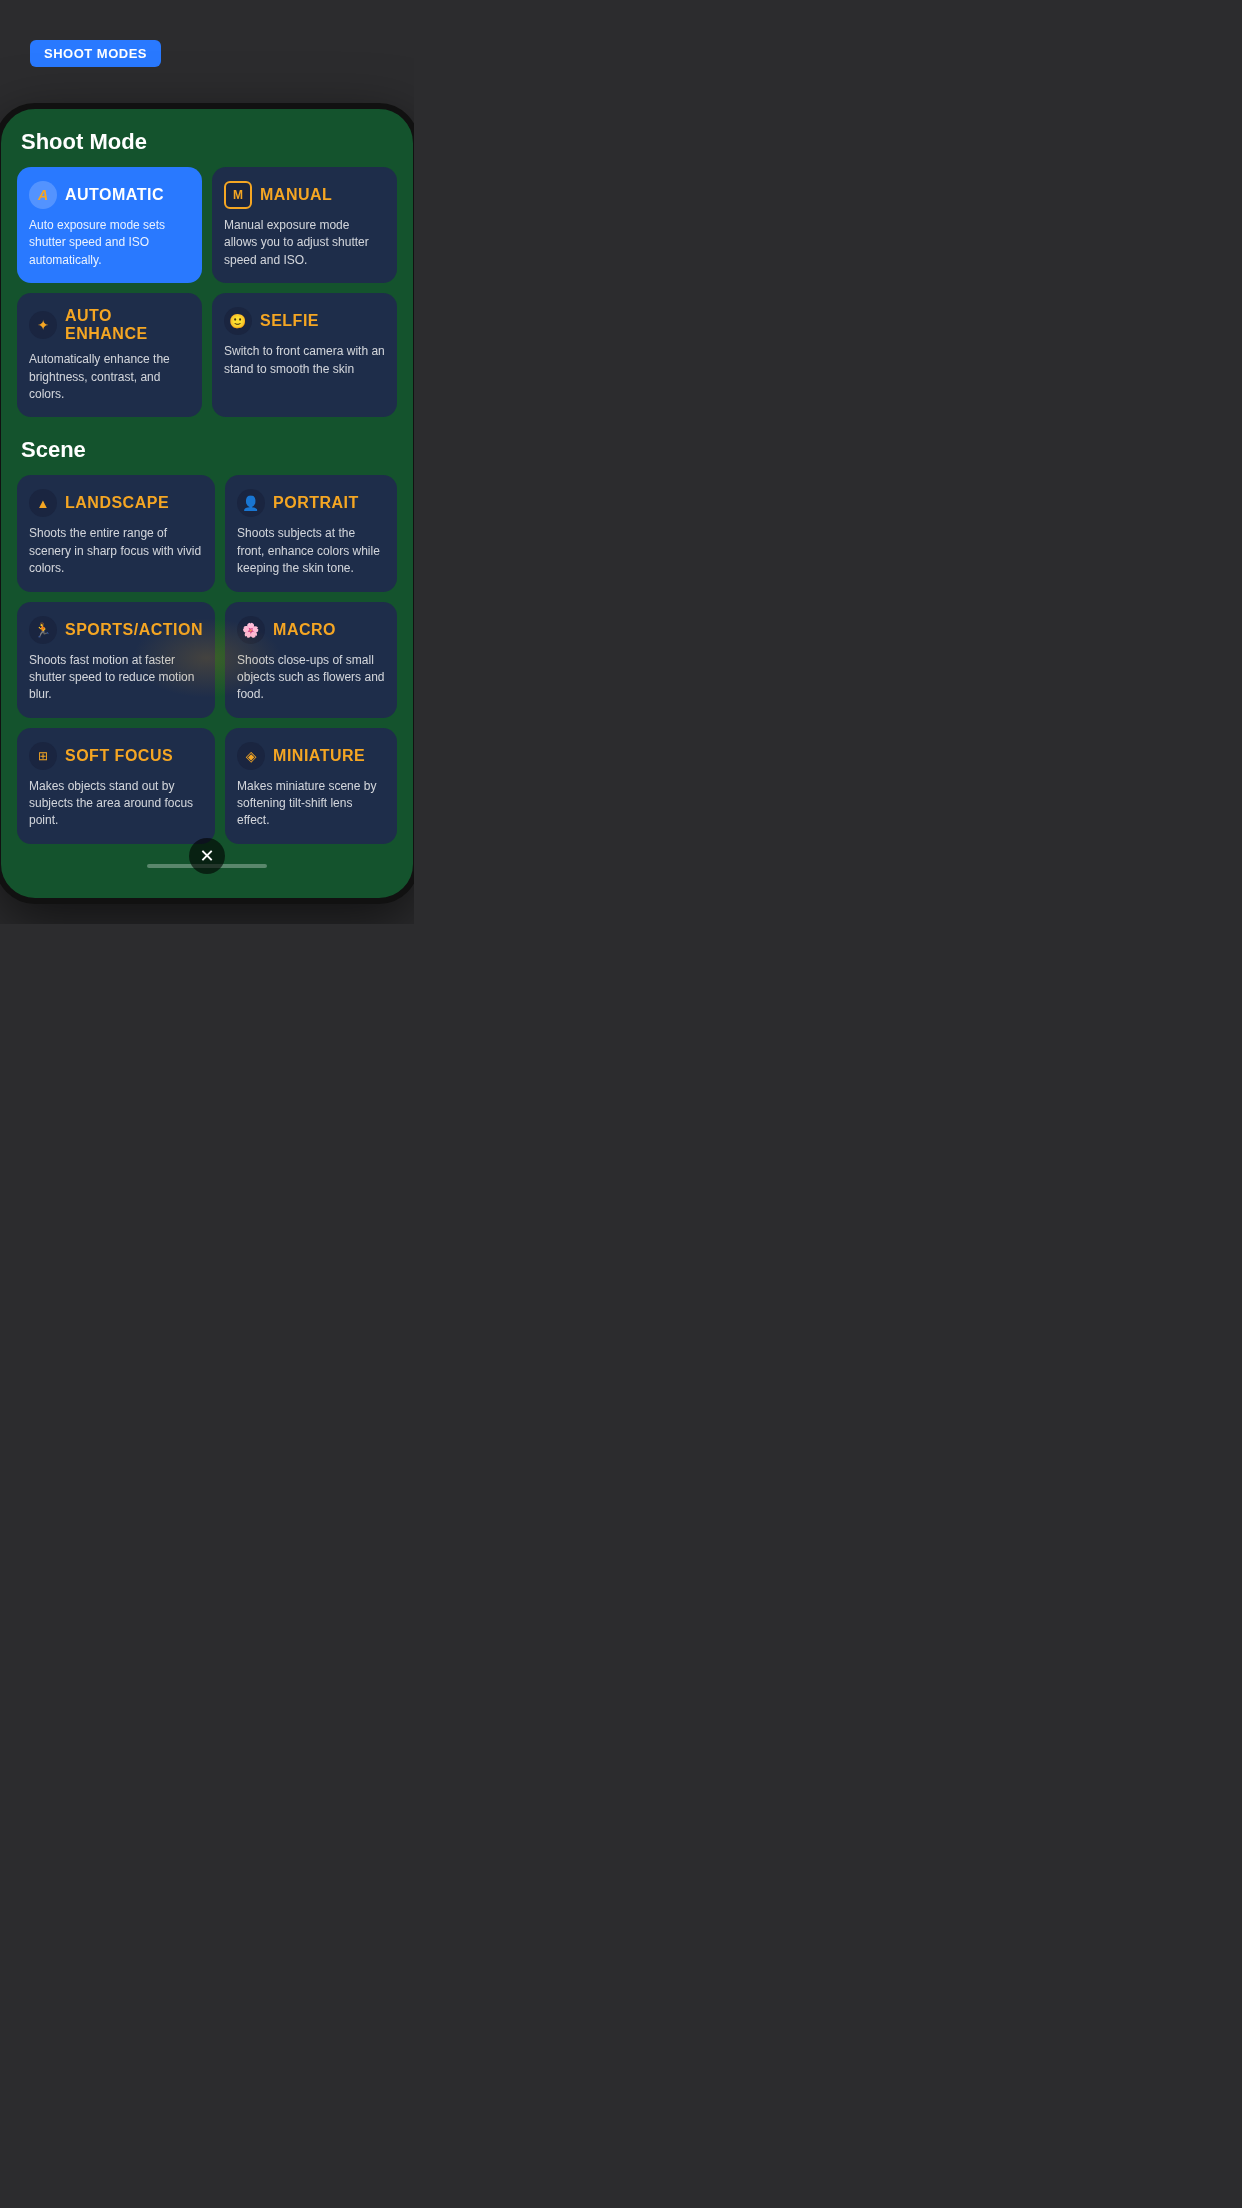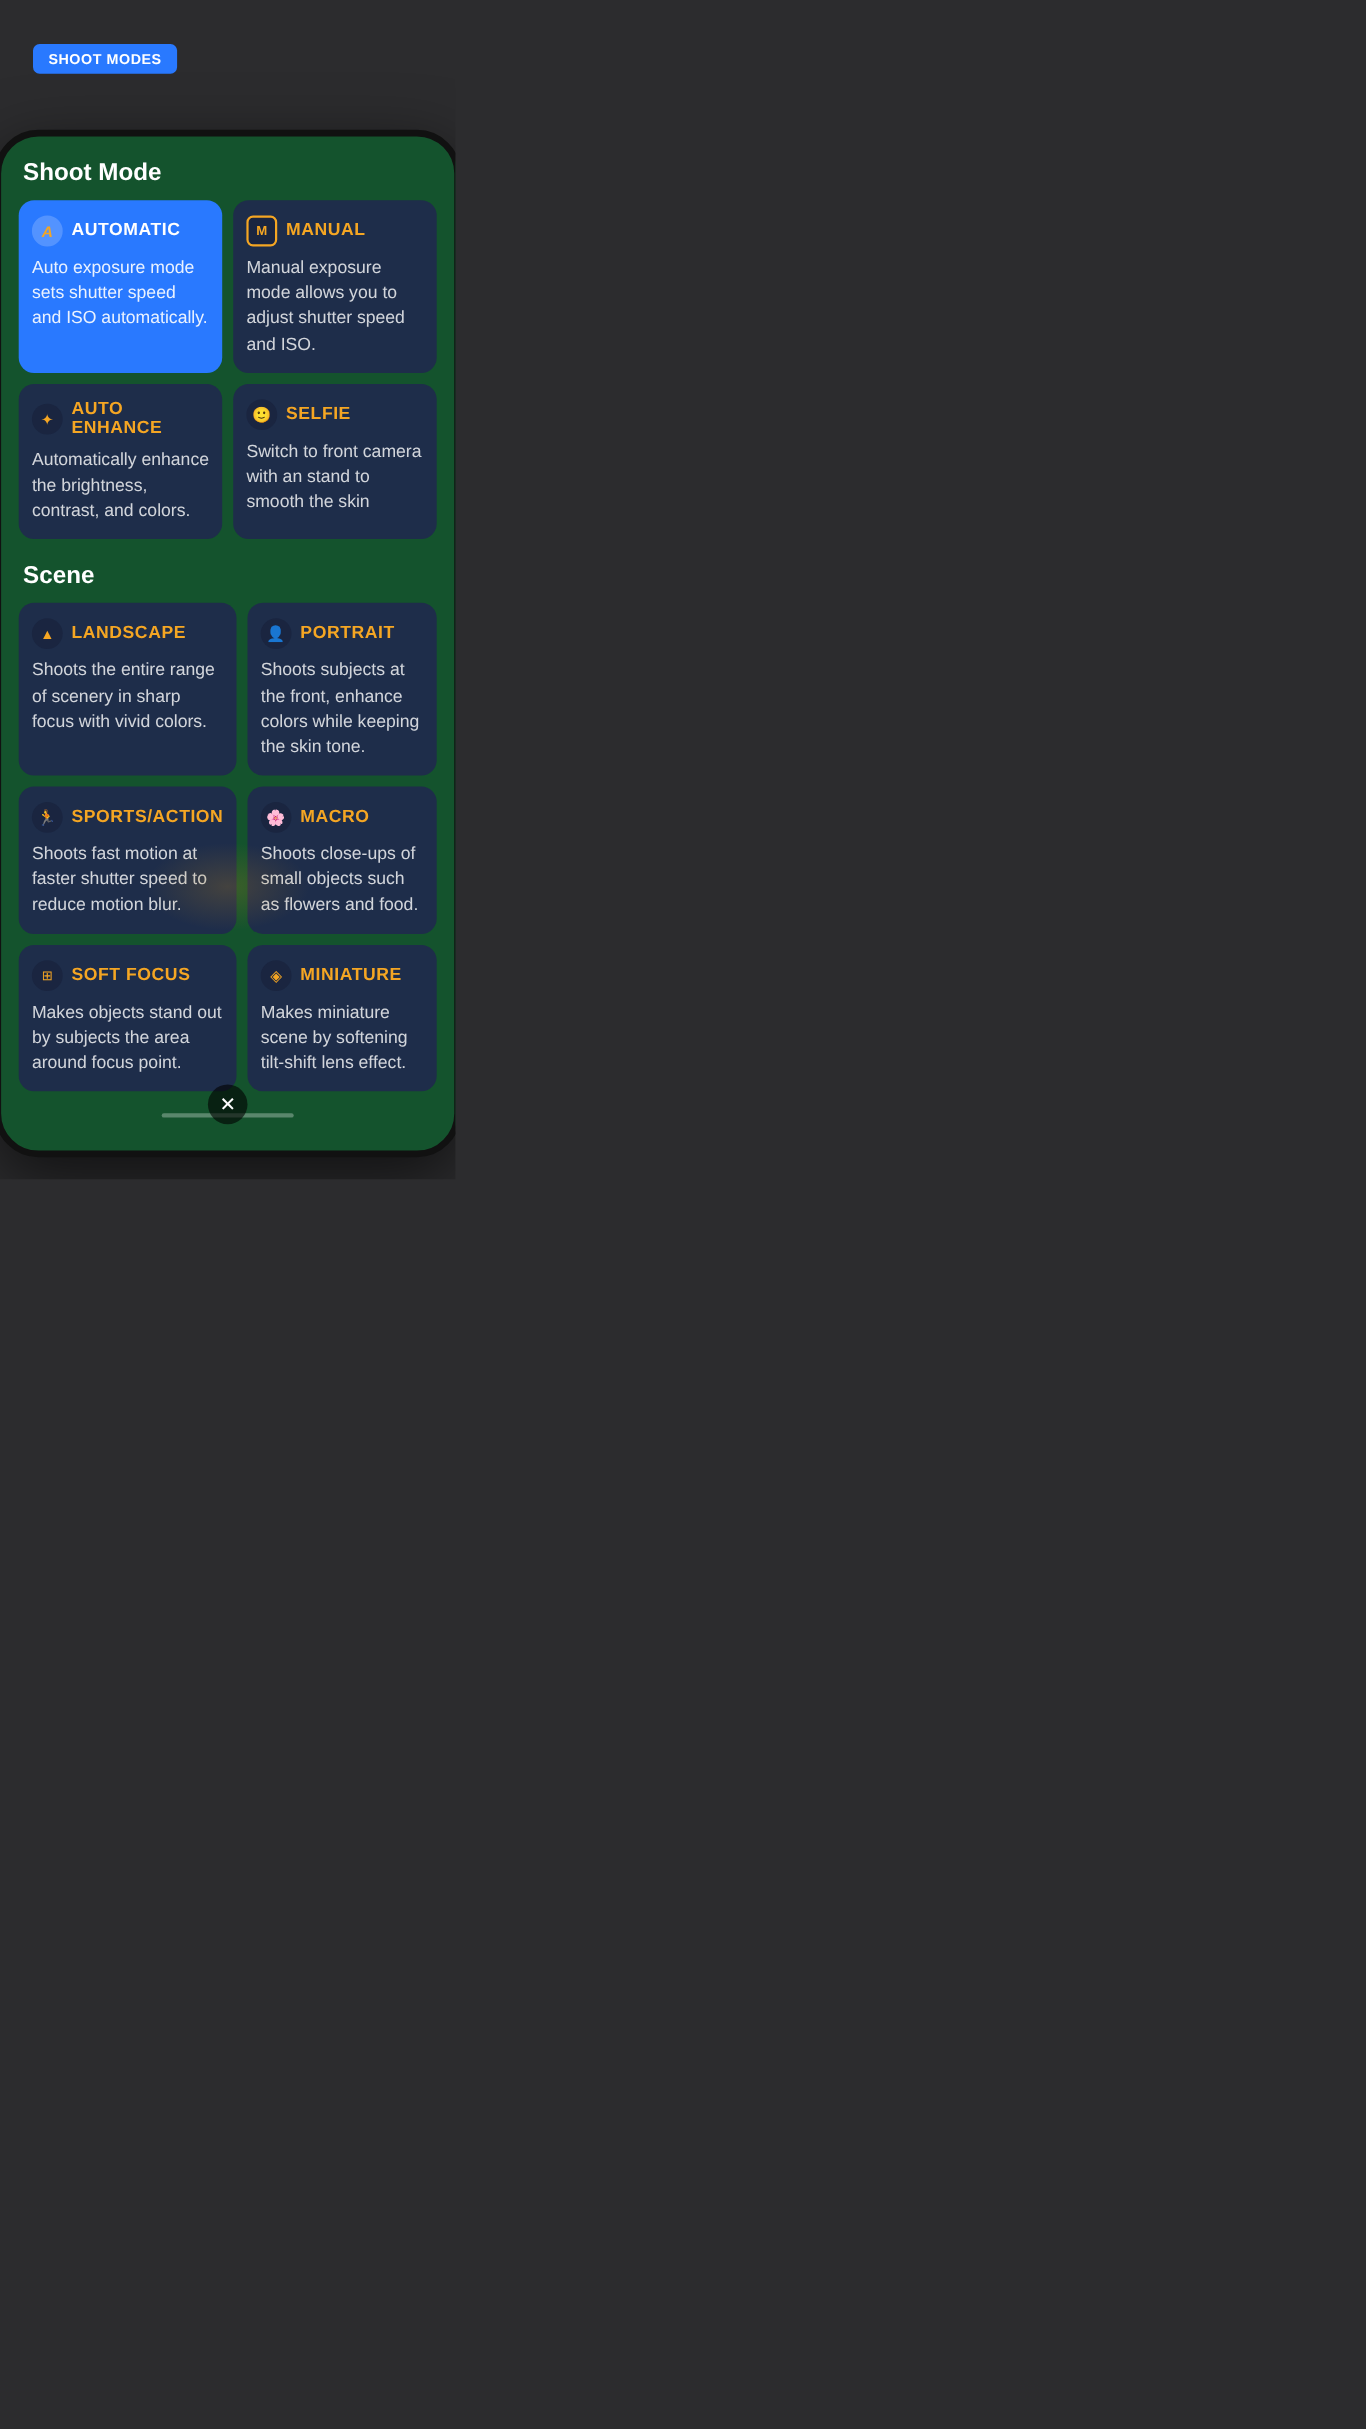--- a/index.html
+++ b/index.html
@@ -11,21 +11,21 @@
       font-family: -apple-system, BlinkMacSystemFont, 'Helvetica Neue', Arial, sans-serif;
       display: flex;
       flex-direction: column;
       align-items: center;
       padding: 40px 20px 20px 20px;
     }
 
     .header-area {
       width: 100%;
       padding: 0 10px;
-      margin-bottom: 35px;
+      margin-bottom: 20px;
     }
 
     .badge {
       display: inline-block;
       background-color: #2979ff;
       color: #fff;
       font-size: 13px;
       font-weight: 700;
       letter-spacing: 0.5px;
       padding: 6px 14px;
@@ -123,21 +123,21 @@
       letter-spacing: 0.5px;
       text-transform: uppercase;
     }
 
     .card.active .card-label {
       color: #fff;
     }
 
     .card-desc {
       color: rgba(255,255,255,0.8);
-      font-size: 16px;
+      font-size: 12px;
       line-height: 1.45;
     }
 
     .card.active .card-desc {
       color: rgba(255,255,255,0.9);
     }
 
     .scene-section {
       margin-top: 4px;
     }

